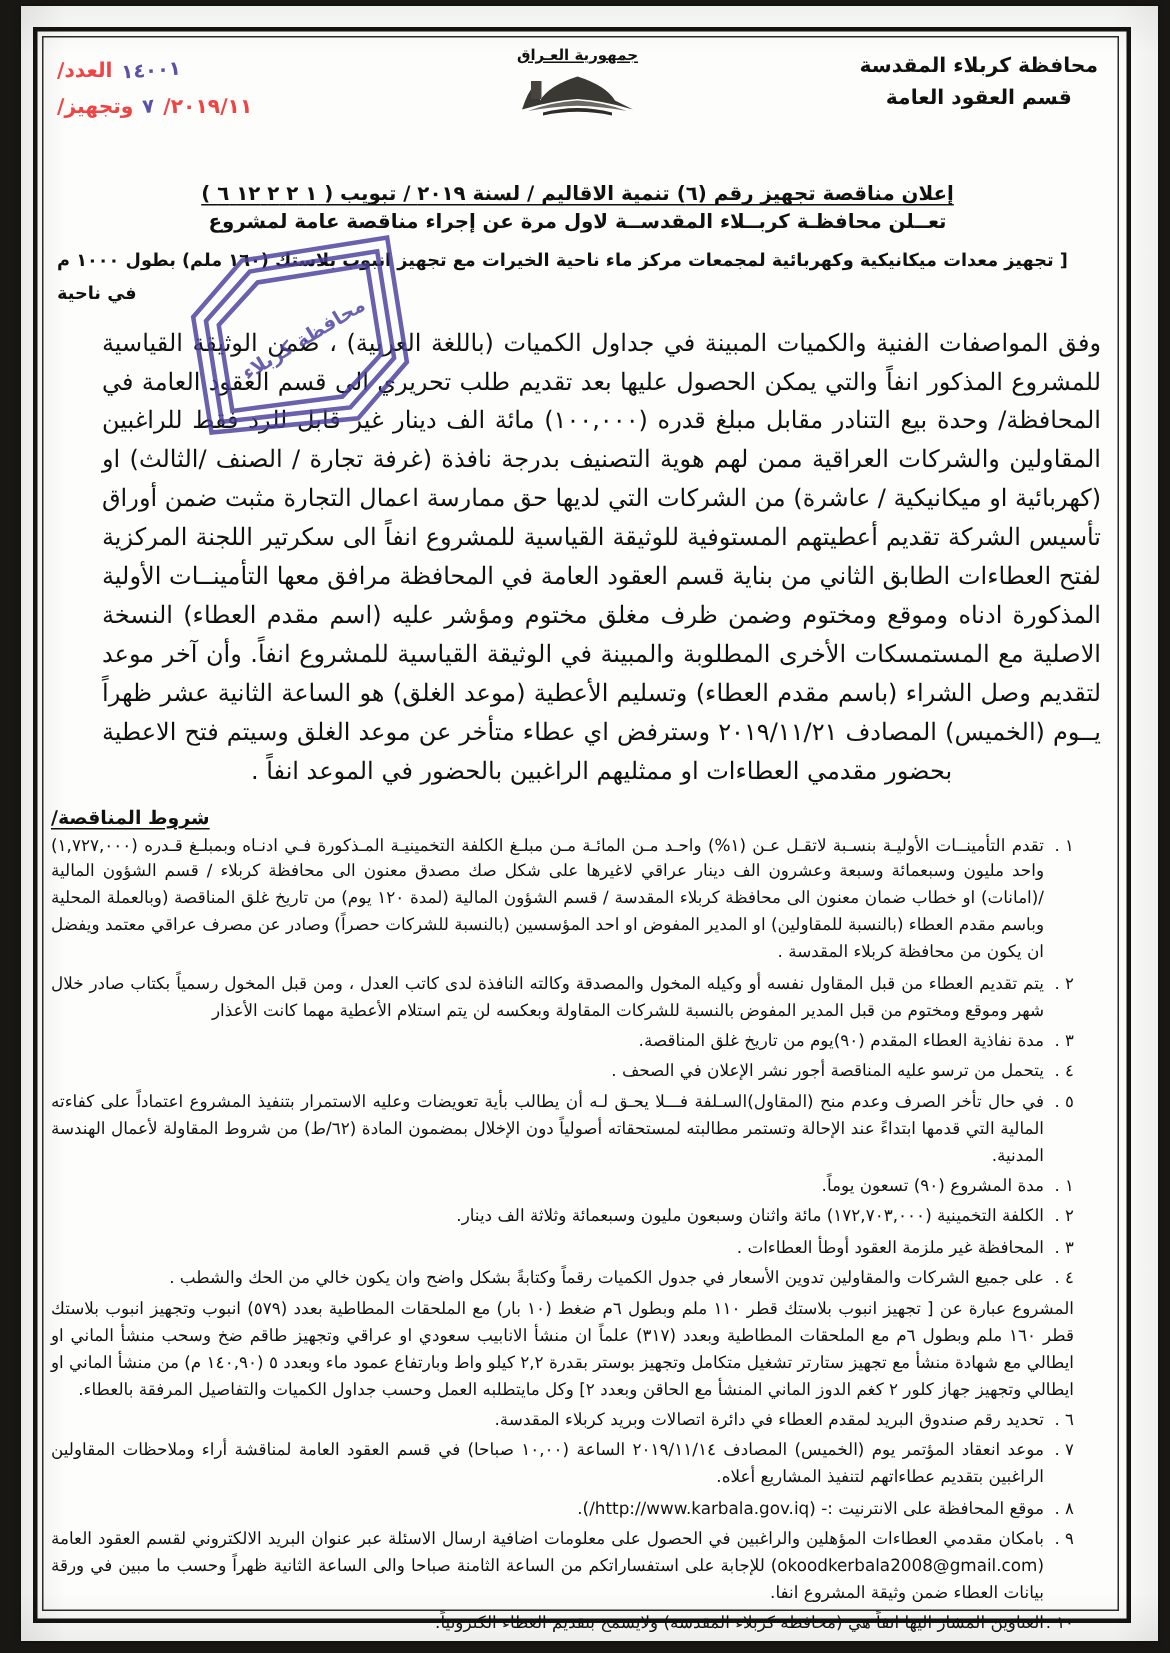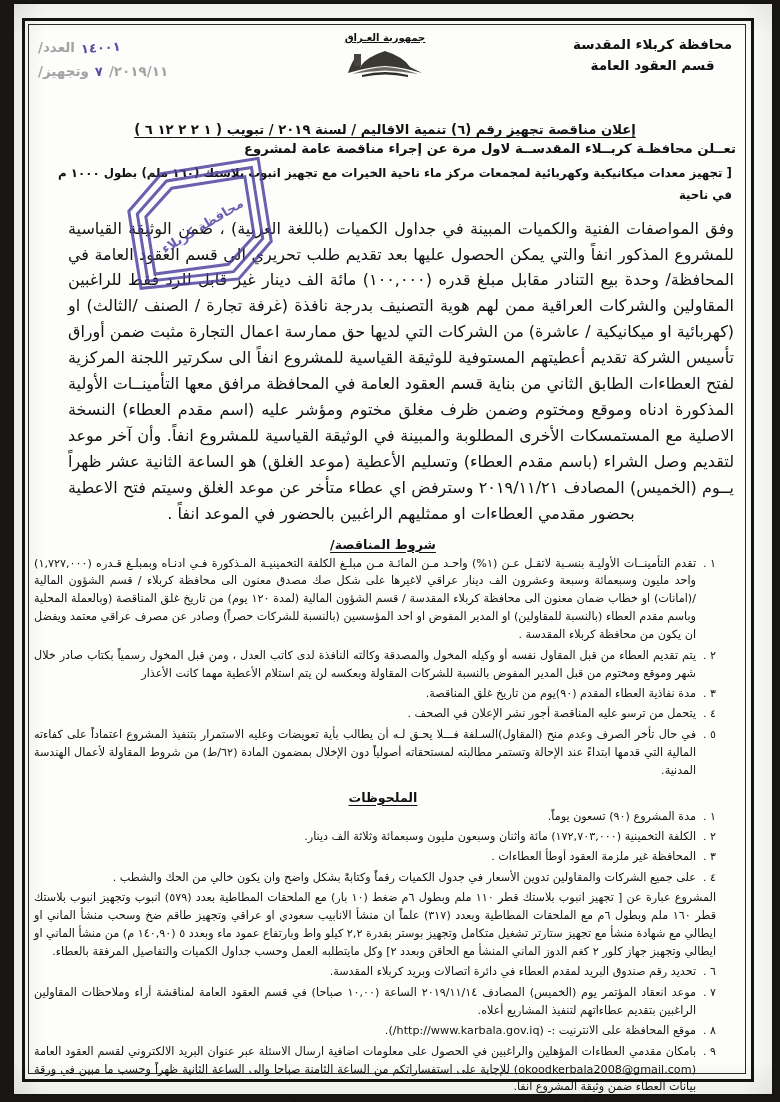--- a/index.html
+++ b/index.html
@@ -39,36 +39,36 @@
   .hdr-right{position:absolute;right:4px;top:6px;text-align:center;
     font-size:13.5px;font-weight:bold;line-height:1.55;letter-spacing:0px;}
   .hdr-center{position:absolute;left:0;right:0;top:4px;text-align:center;}
   .hdr-center .rep{font-size:10px;font-weight:bold;letter-spacing:2px;text-decoration:underline;}
   .emblem{margin:4px auto 0;width:86px;height:34px;display:block;}
   .hdr-left{position:absolute;left:4px;top:8px;text-align:right;
     font-size:13.5px;font-weight:bold;line-height:1.75;}
   .hdr-left .row{display:flex;flex-direction:row-reverse;align-items:baseline;gap:6px;justify-content:flex-start;}
   .hw{font-family:"DejaVu Sans",sans-serif;color:#5b52a8;font-size:13px;
       transform:rotate(-4deg);display:inline-block;letter-spacing:2px;}
-  .hw2{font-size:13.5px;color:#a3a3a3;font-weight:bold;}
+  .hw2{font-size:13.5px;color:#ef4444;font-weight:bold;}
 
   
   .title1{font-size:13.2px;font-weight:bold;text-align:center;
     text-decoration:underline;text-underline-offset:3px;margin-top:2px;}
-  .title2{font-size:13.2px;font-weight:bold;margin-top:4px;letter-spacing:.3px;}
-  .subject{font-size:11.8px;font-weight:bold;text-align:right;line-height:1.85;margin-top:7px;
+  .title2{font-size:13.2px;font-weight:bold;text-align:center;margin-top:4px;letter-spacing:.3px;}
+  .subject{font-size:11.8px;font-weight:bold;text-align:left;line-height:1.85;margin-top:7px;
     padding:0 4px;}
 
   
   .para{font-size:16px;line-height:1.62;text-align:justify;text-align-last:center;
     margin-top:9px;padding:0 2px;margin-left:32px;}
 
   
   .sec-head{font-size:12.6px;font-weight:bold;text-decoration:underline;
-    text-underline-offset:3px;margin:10px 4px 3px 0;text-align:center;}
+    text-underline-offset:3px;margin:10px 4px 3px 0;text-align:left;}
   ol.items{margin:0;padding:0 20px 0 0;list-style:none;counter-reset:it;}
   ol.items>li{counter-increment:it;position:relative;font-size:11.2px;
     line-height:1.6;text-align:justify;margin-bottom:2.5px;padding-right:20px;}
   ol.items>li:before{
     content:counter(it,arabic-indic) " .";
     position:absolute;right:0;top:0;font-size:11px;font-weight:normal;}
   ol.items>li.nonum{padding-right:0;}
   ol.items>li.nonum:before{content:"";}
   .noteslist>li{font-size:11.1px;line-height:1.62;}
 
@@ -137,21 +137,20 @@
 
   <div class="sec-head">شروط المناقصة/</div>
   <ol class="items" id="conditions-list">
       <li>تقدم التأمينــات الأوليـة بنسـبة لاتقـل عـن (١%) واحـد مـن المائـة  مـن مبلـغ الكلفة التخمينيـة المـذكورة فـي ادنـاه وبمبلـغ قـدره (١,٧٢٧,٠٠٠) واحد مليون وسبعمائة وسبعة وعشرون الف دينار عراقي لاغيرها على شكل صك مصدق معنون الى محافظة كربلاء / قسم الشؤون المالية /(امانات)  او خطاب ضمان معنون الى محافظة كربلاء المقدسة / قسم الشؤون المالية (لمدة ١٢٠ يوم) من تاريخ غلق المناقصة (وبالعملة المحلية وباسم مقدم العطاء (بالنسبة للمقاولين) او المدير المفوض او احد المؤسسين (بالنسبة للشركات حصراً) وصادر عن مصرف عراقي معتمد ويفضل ان يكون من محافظة كربلاء المقدسة .</li>
       <li>يتم تقديم العطاء من قبل المقاول نفسه أو وكيله المخول والمصدقة وكالته النافذة  لدى كاتب  العدل ، ومن قبل المخول رسمياً بكتاب صادر خلال شهر وموقع ومختوم من قبل المدير المفوض بالنسبة للشركات المقاولة وبعكسه  لن يتم استلام الأعطية مهما كانت الأعذار</li>
       <li>مدة نفاذية العطاء المقدم (٩٠)يوم من تاريخ غلق المناقصة.</li>
       <li>يتحمل من ترسو عليه المناقصة أجور نشر الإعلان في الصحف .</li>
       <li>في حال تأخر الصرف وعدم منح (المقاول)السـلفة فـــلا يحـق لـه أن يطالب بأية تعويضات وعليه الاستمرار بتنفيذ المشروع اعتماداً على كفاءته المالية التي قدمها ابتداءً عند الإحالة وتستمر مطالبته لمستحقاته أصولياً دون الإخلال بمضمون المادة (٦٢/ط) من شروط المقاولة لأعمال الهندسة المدنية.</li>
     </ol>
 
-  <div class="sec-head">الملحوظات</div>
   <ol class="items noteslist" id="notes-list">
       <li>مدة المشروع (٩٠) تسعون  يوماً.</li>
       <li>الكلفة التخمينية (١٧٢,٧٠٣,٠٠٠) مائة واثنان وسبعون مليون وسبعمائة وثلاثة الف دينار.</li>
       <li>المحافظة غير ملزمة العقود أوطأ العطاءات .</li>
       <li>على جميع الشركات والمقاولين تدوين الأسعار في جدول الكميات رقماً وكتابةً بشكل واضح  وان يكون خالي من الحك والشطب .</li>
       <li class="nonum">المشروع عبارة عن [ تجهيز انبوب بلاستك قطر ١١٠ ملم وبطول ٦م ضغط (١٠ بار) مع الملحقات المطاطية بعدد (٥٧٩) انبوب  وتجهيز انبوب بلاستك قطر ١٦٠ ملم وبطول ٦م  مع الملحقات المطاطية وبعدد (٣١٧) علماً ان منشأ الانابيب سعودي او عراقي وتجهيز طاقم ضخ وسحب منشأ الماني او ايطالي مع شهادة منشأ مع تجهيز ستارتر تشغيل متكامل  وتجهيز بوستر بقدرة ٢,٢ كيلو واط وبارتفاع عمود ماء وبعدد ٥ (١٤٠,٩٠ م) من منشأ الماني او ايطالي  وتجهيز جهاز كلور ٢ كغم الدوز الماني المنشأ مع الحاقن وبعدد ٢]  وكل مايتطلبه العمل وحسب جداول الكميات والتفاصيل المرفقة بالعطاء.</li>
       <li>تحديد رقم صندوق البريد لمقدم العطاء في دائرة اتصالات وبريد كربلاء المقدسة.</li>
       <li>موعد انعقاد المؤتمر يوم (الخميس) المصادف ٢٠١٩/١١/١٤ الساعة (١٠,٠٠ صباحا) في قسم العقود العامة لمناقشة أراء وملاحظات المقاولين الراغبين بتقديم عطاءاتهم لتنفيذ المشاريع أعلاه.</li>
       <li>موقع المحافظة على الانترنيت :-  (http://www.karbala.gov.iq/).</li>
       <li>بامكان مقدمي العطاءات المؤهلين والراغبين في الحصول على معلومات اضافية ارسال الاسئلة عبر عنوان البريد الالكتروني لقسم العقود العامة (okoodkerbala2008@gmail.com) للإجابة على استفساراتكم من الساعة الثامنة صباحا والى الساعة الثانية ظهراً وحسب ما مبين في ورقة بيانات العطاء ضمن وثيقة المشروع انفا.</li>

